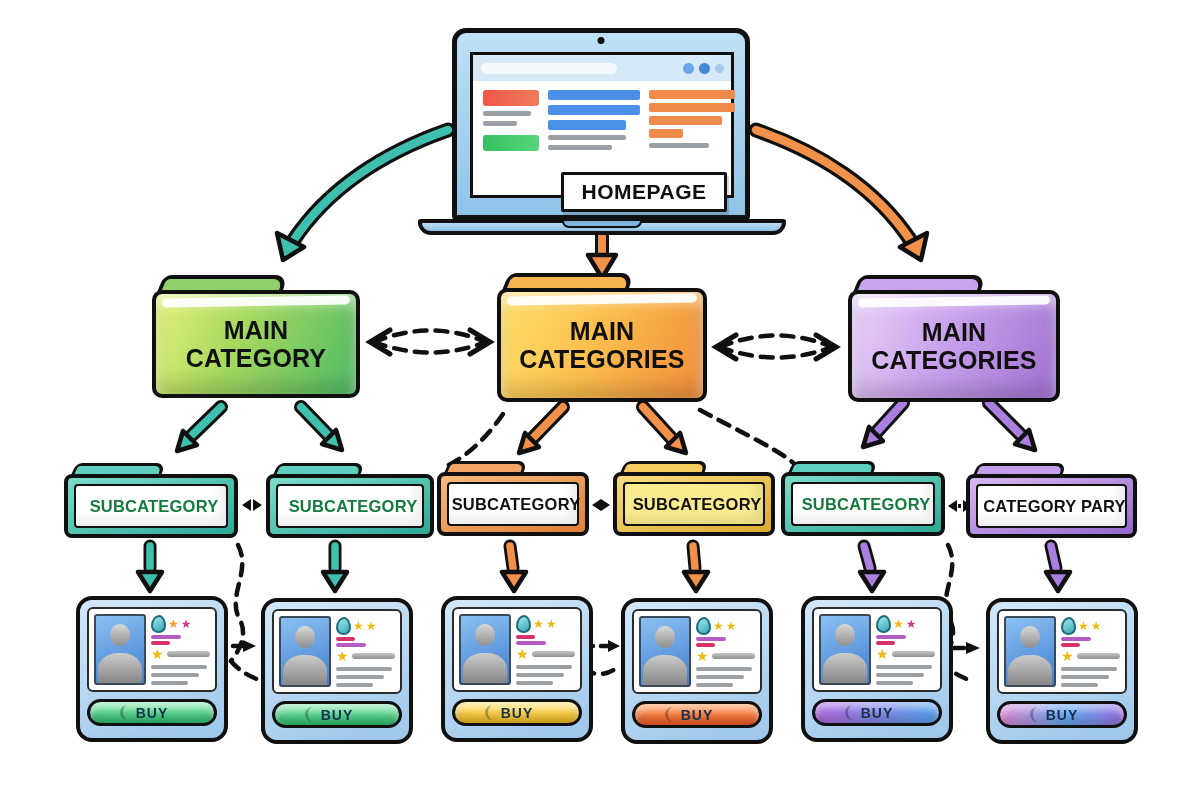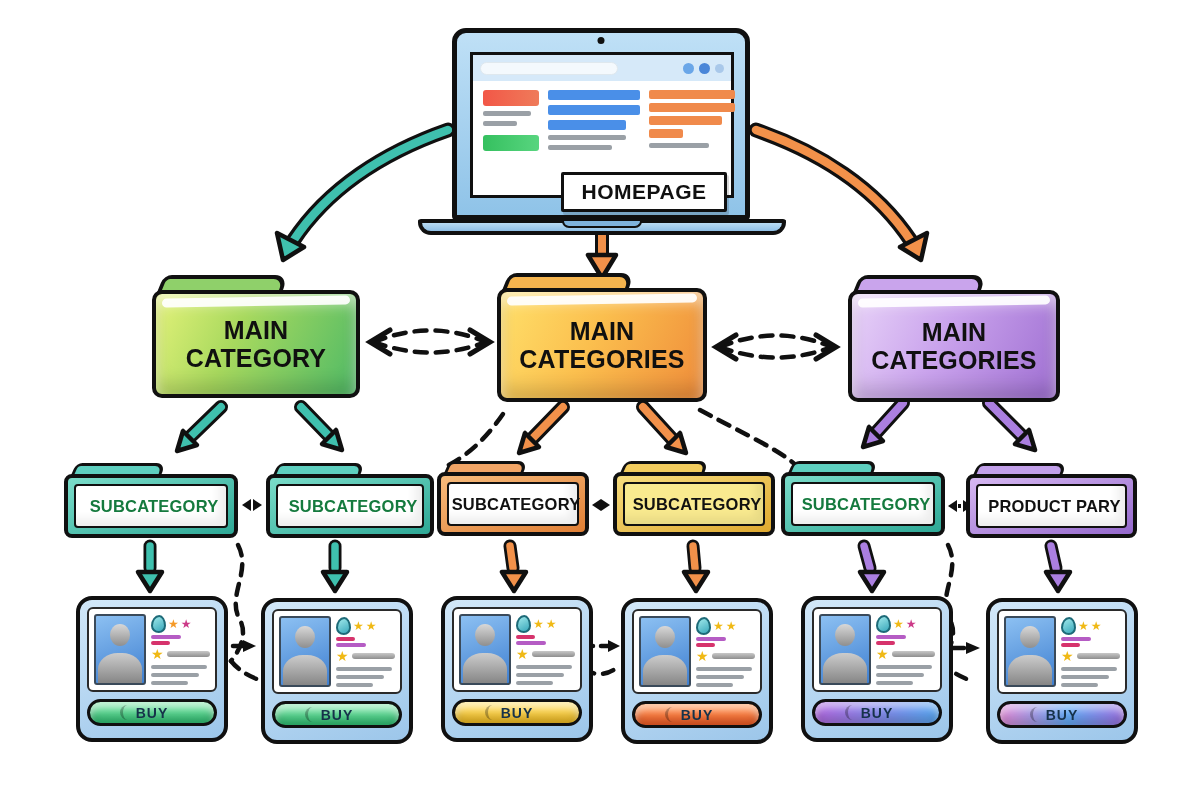--- a/index.html
+++ b/index.html
@@ -334,21 +334,21 @@
     <div class="sflap"></div>
     <div class="sbody">
       <div class="panel"></div>
       <span class="slabel">SUBCATEGORY</span>
     </div>
   </div>
   <div id="sub6" class="sub s-purple">
     <div class="sflap"></div>
     <div class="sbody">
       <div class="panel"></div>
-      <span class="slabel">PRODUCT PARY</span>
+      <span class="slabel">CATEGORY PARY</span>
     </div>
   </div>
 
   <div id="card1" class="pcard">
     <div class="cinner">
       <div class="portrait">
         <div class="phead"></div>
         <div class="pbody"></div>
       </div>
       <div class="cdetails">

